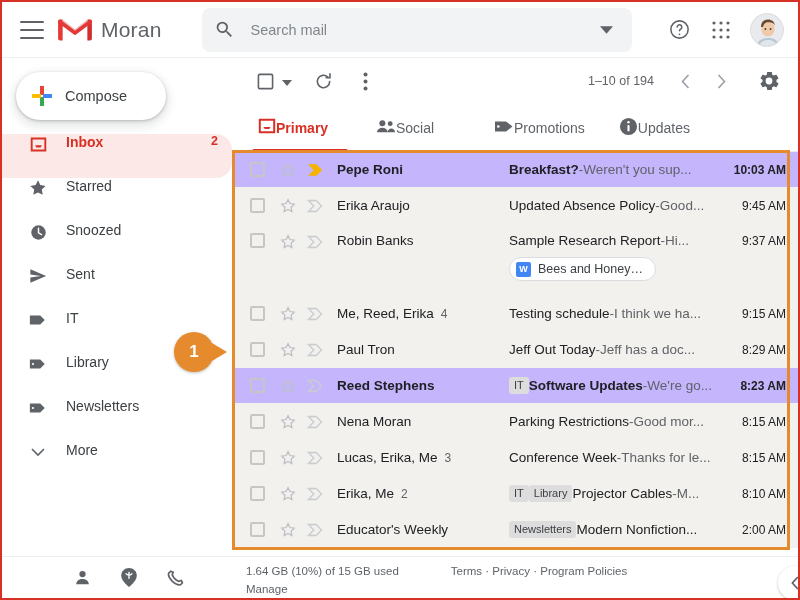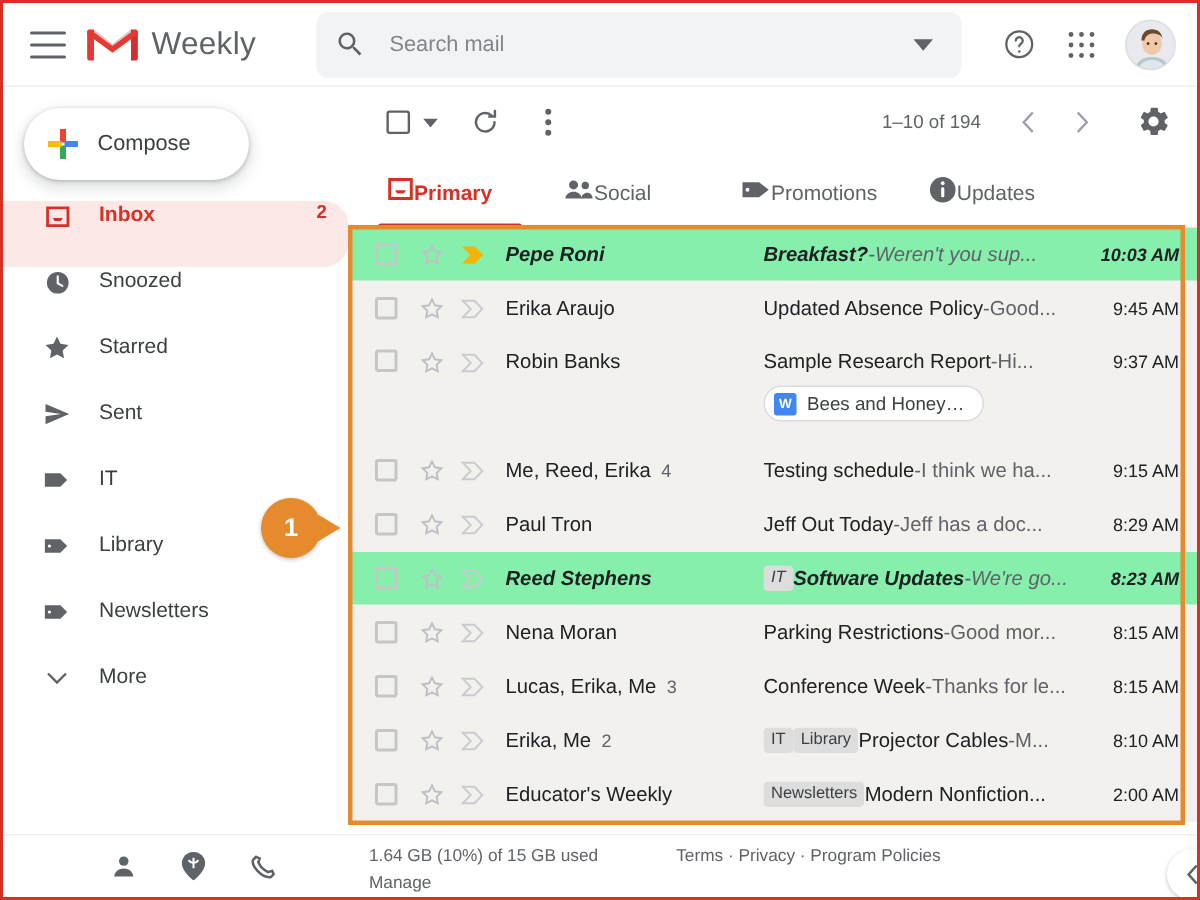--- a/index.html
+++ b/index.html
@@ -121,21 +121,21 @@
     pointer-events:none; z-index:3;
   }
   .mlist { position:relative; }
   .row {
     display:flex; align-items:center;
     height:36px; padding:0 12px 0 18px;
     border-bottom:1px solid #f1f1f1;
     background:#f2f1ee; cursor:pointer;
     font-size:13.5px; color:#202124;
   }
-  .row.unread { background:#86efac; font-weight:bold;font-style:italic; }
+  .row.unread { background:#c4b5fd; font-weight:bold; }
   .row.tall { height:72px; align-items:flex-start; padding-top:9px; }
   .row .cb {
     width:15px; height:15px; border:2px solid #c4c7c5; border-radius:2px;
     flex:none; margin-right:14px;
   }
   .row .star, .row .imp { width:18px; height:18px; flex:none; display:flex; align-items:center; justify-content:center; }
   .row .star { margin-right:9px; }
   .row .imp { margin-right:13px; }
   .sender { width:172px; flex:none; display:flex; align-items:baseline; gap:7px; overflow:hidden; white-space:nowrap; }
   .sender .cnt { font-size:12px; font-weight:normal; color:#5f6368; }
@@ -219,21 +219,21 @@
     <div class="brand">
       <svg class="gmail-logo" viewBox="0 0 52 40">
         <path d="M3 4h46a3 3 0 013 3v26a3 3 0 01-3 3H3a3 3 0 01-3-3V7a3 3 0 013-3z" fill="#fff"></path>
         <path d="M0 7a3 3 0 013-3h4v32H3a3 3 0 01-3-3V7z" fill="#e53935"></path>
         <path d="M52 7a3 3 0 00-3-3h-4v32h4a3 3 0 003-3V7z" fill="#d32f2f"></path>
         <path d="M7 4l19 15L45 4v7L26 26 7 11V4z" fill="#f1f1f1"></path>
         <path d="M0 7a3 3 0 013-3l23 18L3 36V7z" fill="#e53935" opacity="0"></path>
         <path d="M7 4v7l19 15 19-15V4l-19 15L7 4z" fill="#c62828" opacity=".25"></path>
         <path d="M3 4a3 3 0 00-3 3v2l26 19L52 9V7a3 3 0 00-3-3l-23 17L3 4z" fill="#e53935"></path>
       </svg>
-      <span class="brand-name">Weekly</span>
+      <span class="brand-name">Moran</span>
     </div>
 
     <div class="searchwrap">
       <svg width="21" height="21" viewBox="0 0 24 24" fill="#5f6368">
         <path d="M15.5 14h-.79l-.28-.27A6.47 6.47 0 0016 9.5 6.5 6.5 0 109.5 16c1.61 0 3.09-.59 4.23-1.57l.27.28v.79l5 4.99L20.49 19l-4.99-5zm-6 0C7.01 14 5 11.99 5 9.5S7.01 5 9.5 5 14 7.01 14 9.5 11.99 14 9.5 14z"></path>
       </svg>
       <input class="search-input" type="text" placeholder="Search mail" style="">
       <span class="sopt">
         <svg width="13" height="8" viewBox="0 0 12 7" fill="#5f6368">
             <path d="M6 7L0 0h12z"></path>
@@ -293,35 +293,35 @@
             <path d="M2 3h16v14H2z"></path>
             <path d="M2 11h4l1.5 2.4h5L14 11h4" fill="#d93025" stroke="none"></path>
           </svg>
       </span>
       <span class="nlabel">Inbox</span>
       <span class="ncount">2</span>
     </div>
 
     <div class="navitem">
       <span class="nicon">
+        <svg width="18" height="18" viewBox="0 0 20 20" fill="#5f6368">
+            <path d="M10 1.5l2.6 5.3 5.9.9-4.3 4.1 1 5.8L10 14.9 4.8 17.6l1-5.8L1.5 7.7l5.9-.9z"></path>
+          </svg>
+      </span>
+      <span class="nlabel">Starred</span>
+    </div>
+
+    <div class="navitem">
+      <span class="nicon">
         <svg width="17" height="17" viewBox="0 0 20 20" fill="#5f6368">
             <circle cx="10" cy="10" r="8.5"></circle>
             <path d="M10 5v5.4l3.6 2.1" stroke="#fff" stroke-width="1.7" fill="none" stroke-linecap="round"></path>
           </svg>
       </span>
       <span class="nlabel">Snoozed</span>
-    </div>
-
-    <div class="navitem">
-      <span class="nicon">
-        <svg width="18" height="18" viewBox="0 0 20 20" fill="#5f6368">
-            <path d="M10 1.5l2.6 5.3 5.9.9-4.3 4.1 1 5.8L10 14.9 4.8 17.6l1-5.8L1.5 7.7l5.9-.9z"></path>
-          </svg>
-      </span>
-      <span class="nlabel">Starred</span>
     </div>
 
     <div class="navitem">
       <span class="nicon">
         <svg width="18" height="18" viewBox="0 0 20 20" fill="#5f6368">
             <path d="M1.5 17.5L19 10 1.5 2.5 1.5 8.3 13 10 1.5 11.7z"></path>
           </svg>
       </span>
       <span class="nlabel">Sent</span>
     </div>

